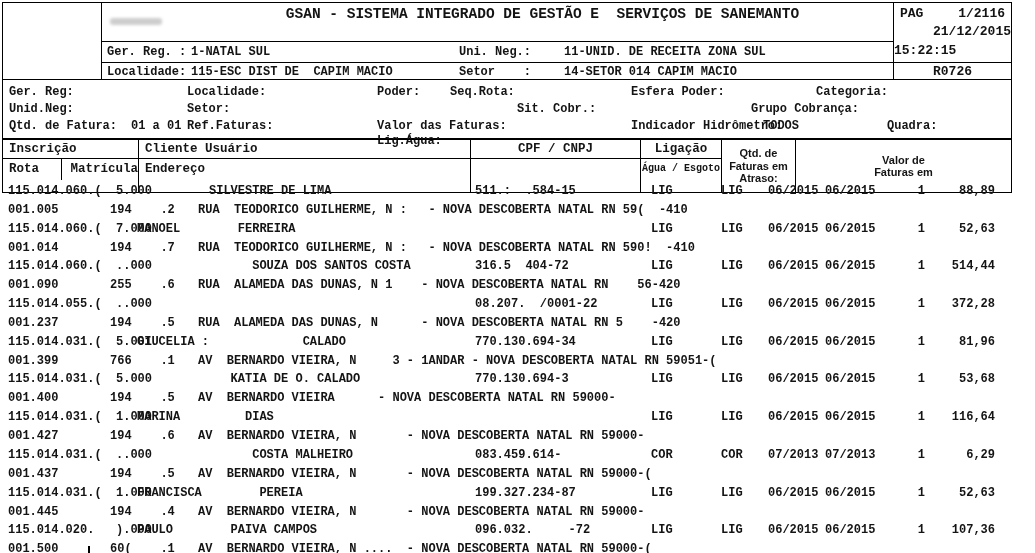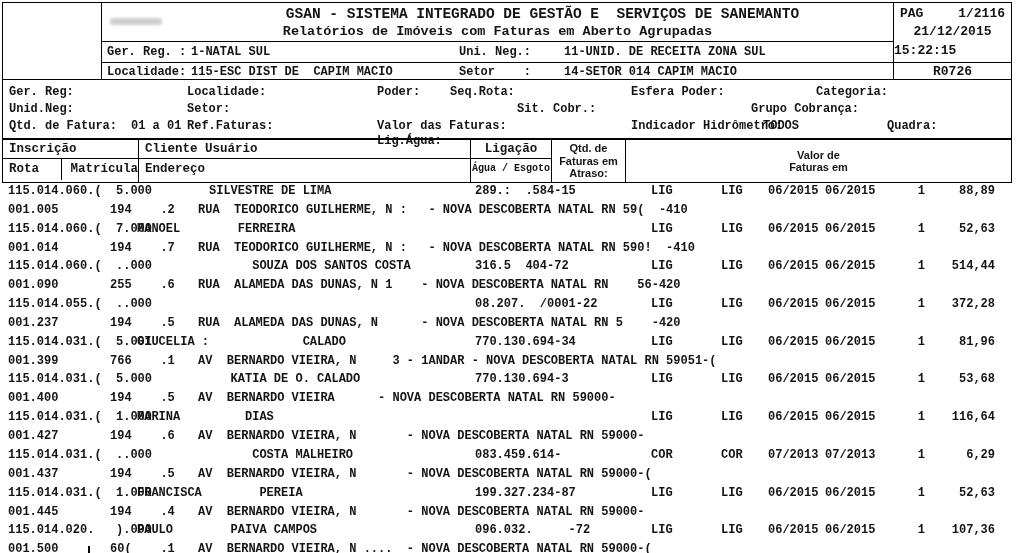--- a/index.html
+++ b/index.html
@@ -21,21 +21,21 @@
   .hdiv1{position:absolute;left:0;right:0;top:38px;border-top:1px solid #000;}
   .hdiv2{position:absolute;left:0;right:0;top:59px;border-top:1px solid #000;}
   .smudge{position:absolute;left:8px;top:15px;width:52px;height:7px;background:#bdbdbd;
           border-radius:3px;filter:blur(1.5px);opacity:.75;}
 
   
   .filter-box{position:absolute;left:2px;top:80px;width:1010px;height:59px;border:1px solid #000;
               border-top:none;box-sizing:border-box;position:absolute;}
 
   
-  .thead-box{position:absolute;left:2px;top:139px;width:1010px;height:44px;border:1px solid #000;
+  .thead-box{position:absolute;left:2px;top:139px;width:1010px;height:54px;border:1px solid #000;
              box-sizing:border-box;display:flex;}
   .th-cell{border-right:1px solid #000;box-sizing:border-box;position:relative;}
   .th-cell:last-child{border-right:none;}
   .c-insc{width:136px;}.c-cli{width:332px;}.c-cpf{width:170px;}
   .c-lig{width:81px;}.c-ref{width:94px;}.c-qtd{width:74px;}.c-val{flex:1;}
   .th-top{height:19px;border-bottom:1px solid #000;box-sizing:border-box;
           font:bold 12.5px/18px "Liberation Mono",monospace;white-space:pre;}
   .th-bot{height:21px;font:bold 12.5px/20px "Liberation Mono",monospace;white-space:pre;display:flex;}
   .pad6{padding-left:6px;}
   .t-center{text-align:center;}
@@ -68,39 +68,38 @@
 <body>
 
 <div class="page">
 
   <div class="header-box">
     <div class="logo-cell"></div>
 
     <div class="mid-cell">
       <div class="smudge"></div>
       <div class="title1">GSAN - SISTEMA INTEGRADO DE GESTÃO E  SERVIÇOS DE SANEMANTO</div>
-      <div class="title2">Relatórios de Imóveis com Faturas em Aberto Agrupadas</div>
       <div class="hdiv1"></div>
       <div class="hdiv2"></div>
 
       <span class="mono" style="left:5px;top:42px;">Ger. Reg. :</span>
       <span class="mono" style="left:89px;top:42px;">1-NATAL SUL</span>
       <span class="mono" style="left:357px;top:42px;">Uni. Neg.:</span>
       <span class="mono" style="left:462px;top:42px;">11-UNID. DE RECEITA ZONA SUL</span>
 
       <span class="mono" style="left:5px;top:62px;">Localidade:</span>
       <span class="mono" style="left:89px;top:62px;">115-ESC DIST DE  CAPIM MACIO</span>
       <span class="mono" style="left:357px;top:62px;">Setor    :</span>
       <span class="mono" style="left:462px;top:62px;">14-SETOR 014 CAPIM MACIO</span>
     </div>
 
     <div class="right-cell">
       <span class="mono13" style="left:6px;top:3px;">PAG</span>
       <span class="mono13" style="right:6px;top:3px;">1/2116</span>
-      <span class="mono13" style="left:0;right:0;top:21px;text-align:center;">21/12/2015</span>
+      <span class="mono13" style="left:0;right:0;top:21px;text-align:right;">21/12/2015</span>
       <span class="mono13" style="left:0;right:0;top:40px;text-align:left;">15:22:15</span>
       <div class="hdiv2"></div>
       <span class="mono13" style="left:0;right:0;top:61px;text-align:center;">R0726</span>
     </div>
   </div>
 
   <div class="filter-box">
     <span class="mono" style="left:6px;top:5px;">Ger. Reg:</span>
     <span class="mono" style="left:184px;top:5px;">Localidade:</span>
     <span class="mono" style="left:374px;top:5px;">Poder:</span>
@@ -128,40 +127,44 @@
       <div class="th-top pad6">Inscrição</div>
       <div class="th-bot">
         <div class="th-rota">Rota</div>
         <div class="th-mat">Matrícula</div>
       </div>
     </div>
     <div class="th-cell c-cli">
       <div class="th-top pad6">Cliente Usuário</div>
       <div class="th-bot pad6">Endereço</div>
     </div>
+    <div class="th-cell c-cpf">
+      <div class="th-top t-center" style="padding:0;">CPF / CNPJ</div>
+      <div class="th-bot"></div>
+    </div>
     <div class="th-cell c-lig">
       <div class="th-top t-center">Ligação</div>
       <div class="th-bot"><div class="small-sub">Água / Esgoto</div></div>
     </div>
     <div class="th-cell c-qtd">
       <div class="th-stack">Qtd. de
 Faturas em
 Atraso:</div>
     </div>
     <div class="th-cell c-val">
       <div class="th-stack">Valor de
 Faturas em</div>
     </div>
   </div>
 
   <div class="table-body">
   <div class="row">
     <span class="f-insc">115.014.060.(  5.000</span>
     <span class="f-cliente">          SILVESTRE DE LIMA</span>
-    <span class="f-cpf">289.:  .584-15</span>
+    <span class="f-cpf">511.:  .584-15</span>
     <span class="f-agua">LIG</span>
     <span class="f-esgoto">LIG</span>
     <span class="f-ini">06/2015</span>
     <span class="f-fin">06/2015</span>
     <span class="f-qtd">1</span>
     <span class="f-valor">88,89</span>
     <span class="f-rota">001.005</span>
     <span class="f-mat">194    .2</span>
     <span class="f-end">RUA  TEODORICO GUILHERME, N :   - NOVA DESCOBERTA NATAL RN 59(  -410</span>
   </div>

